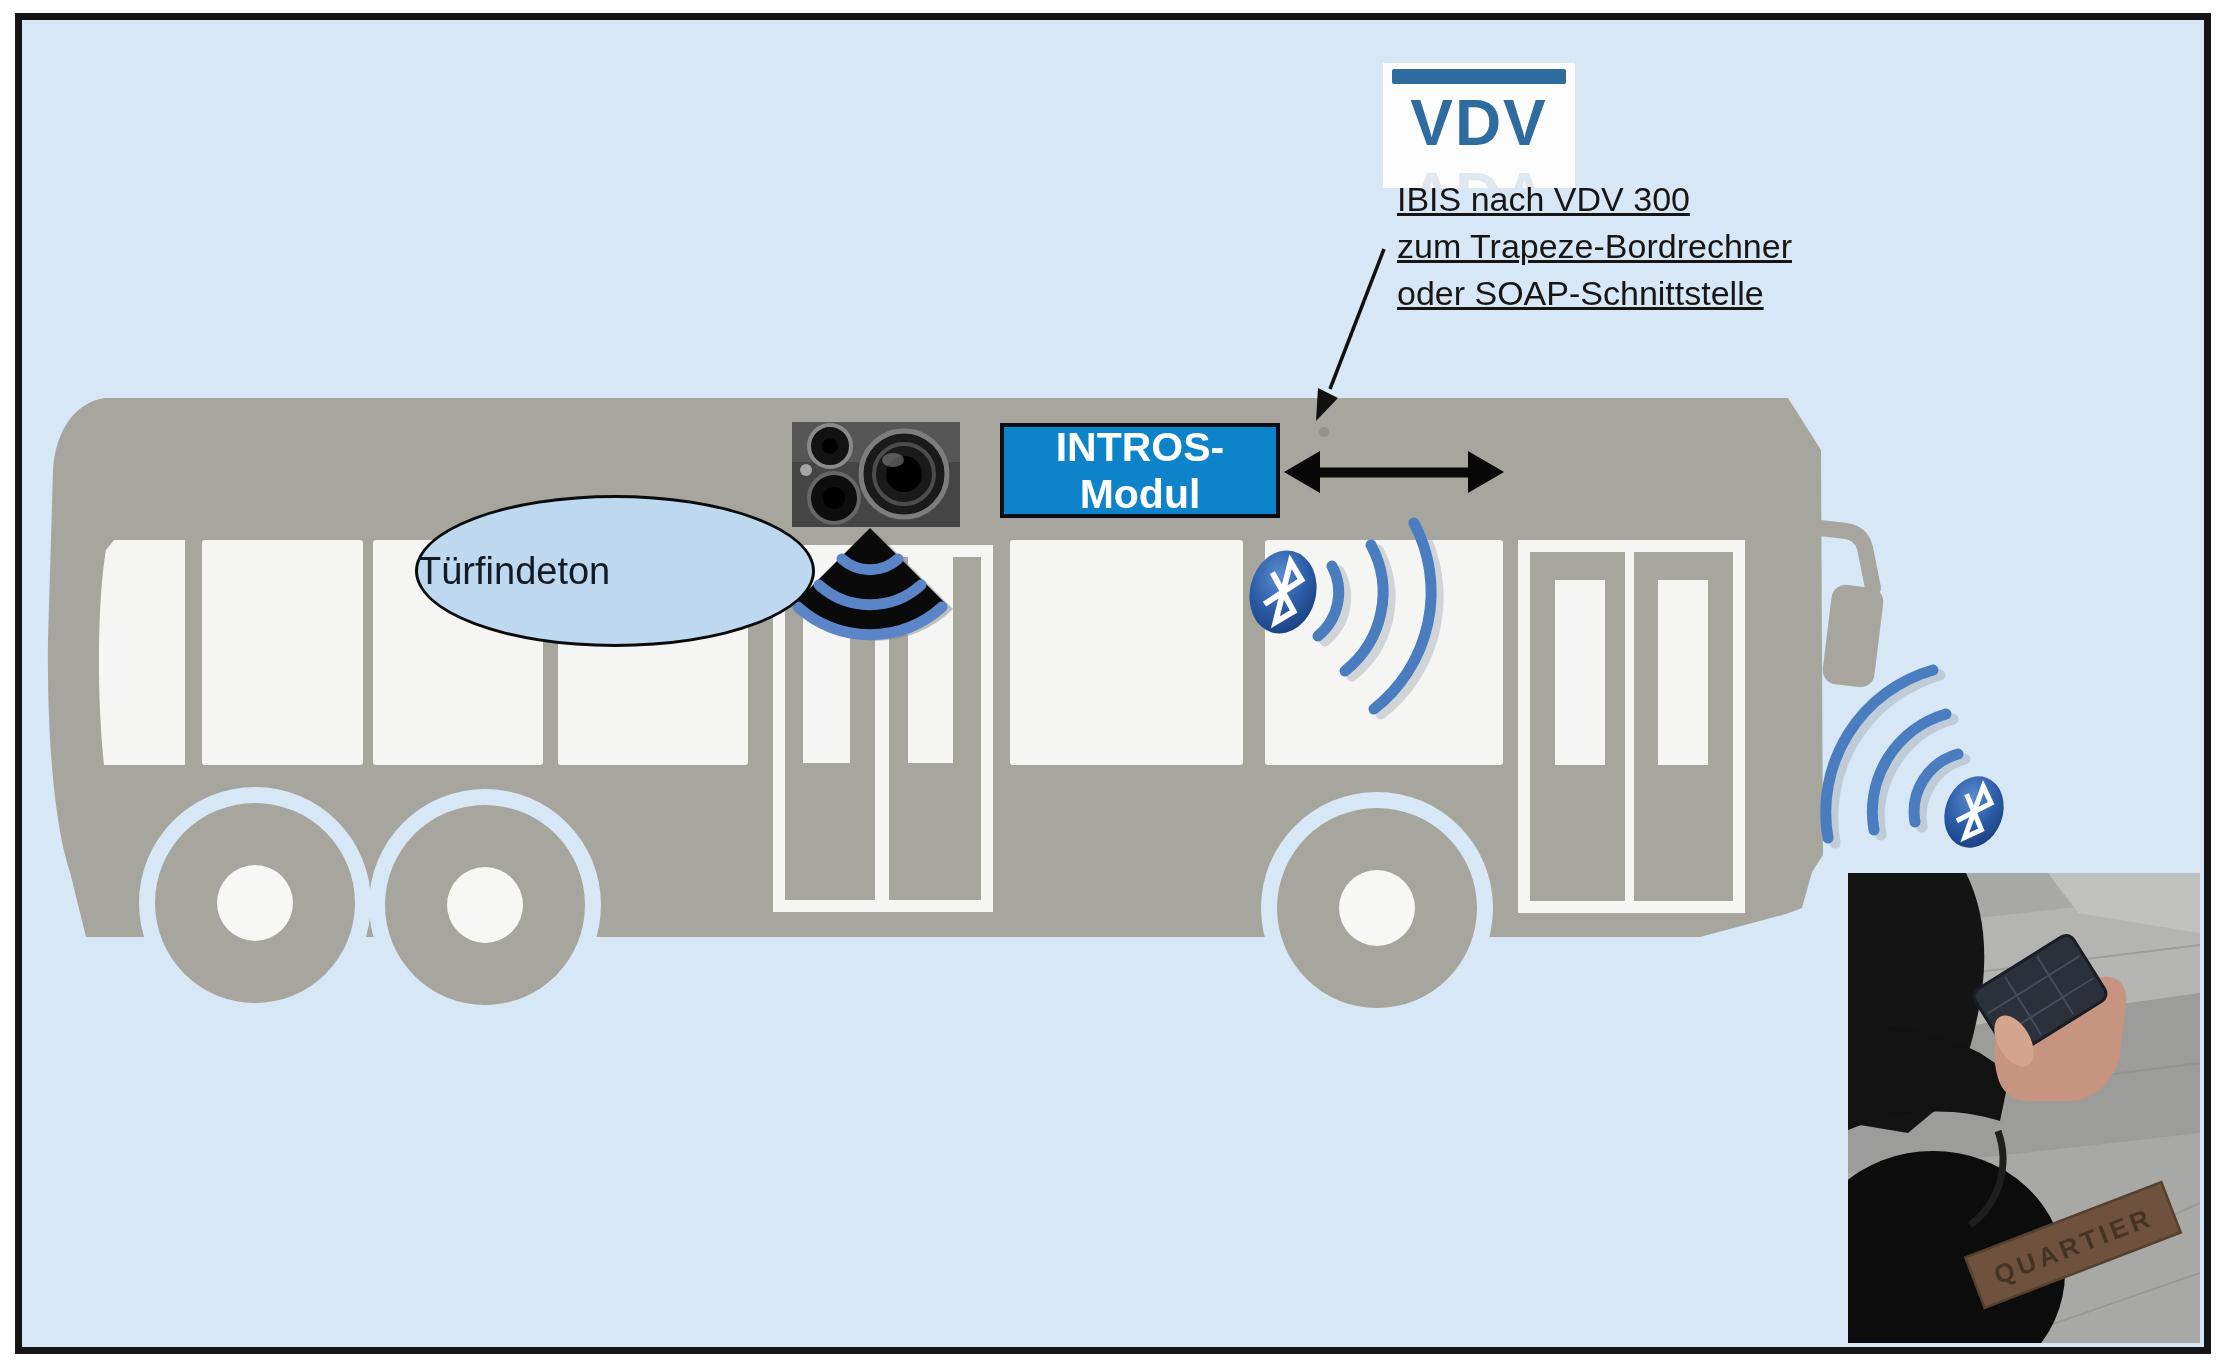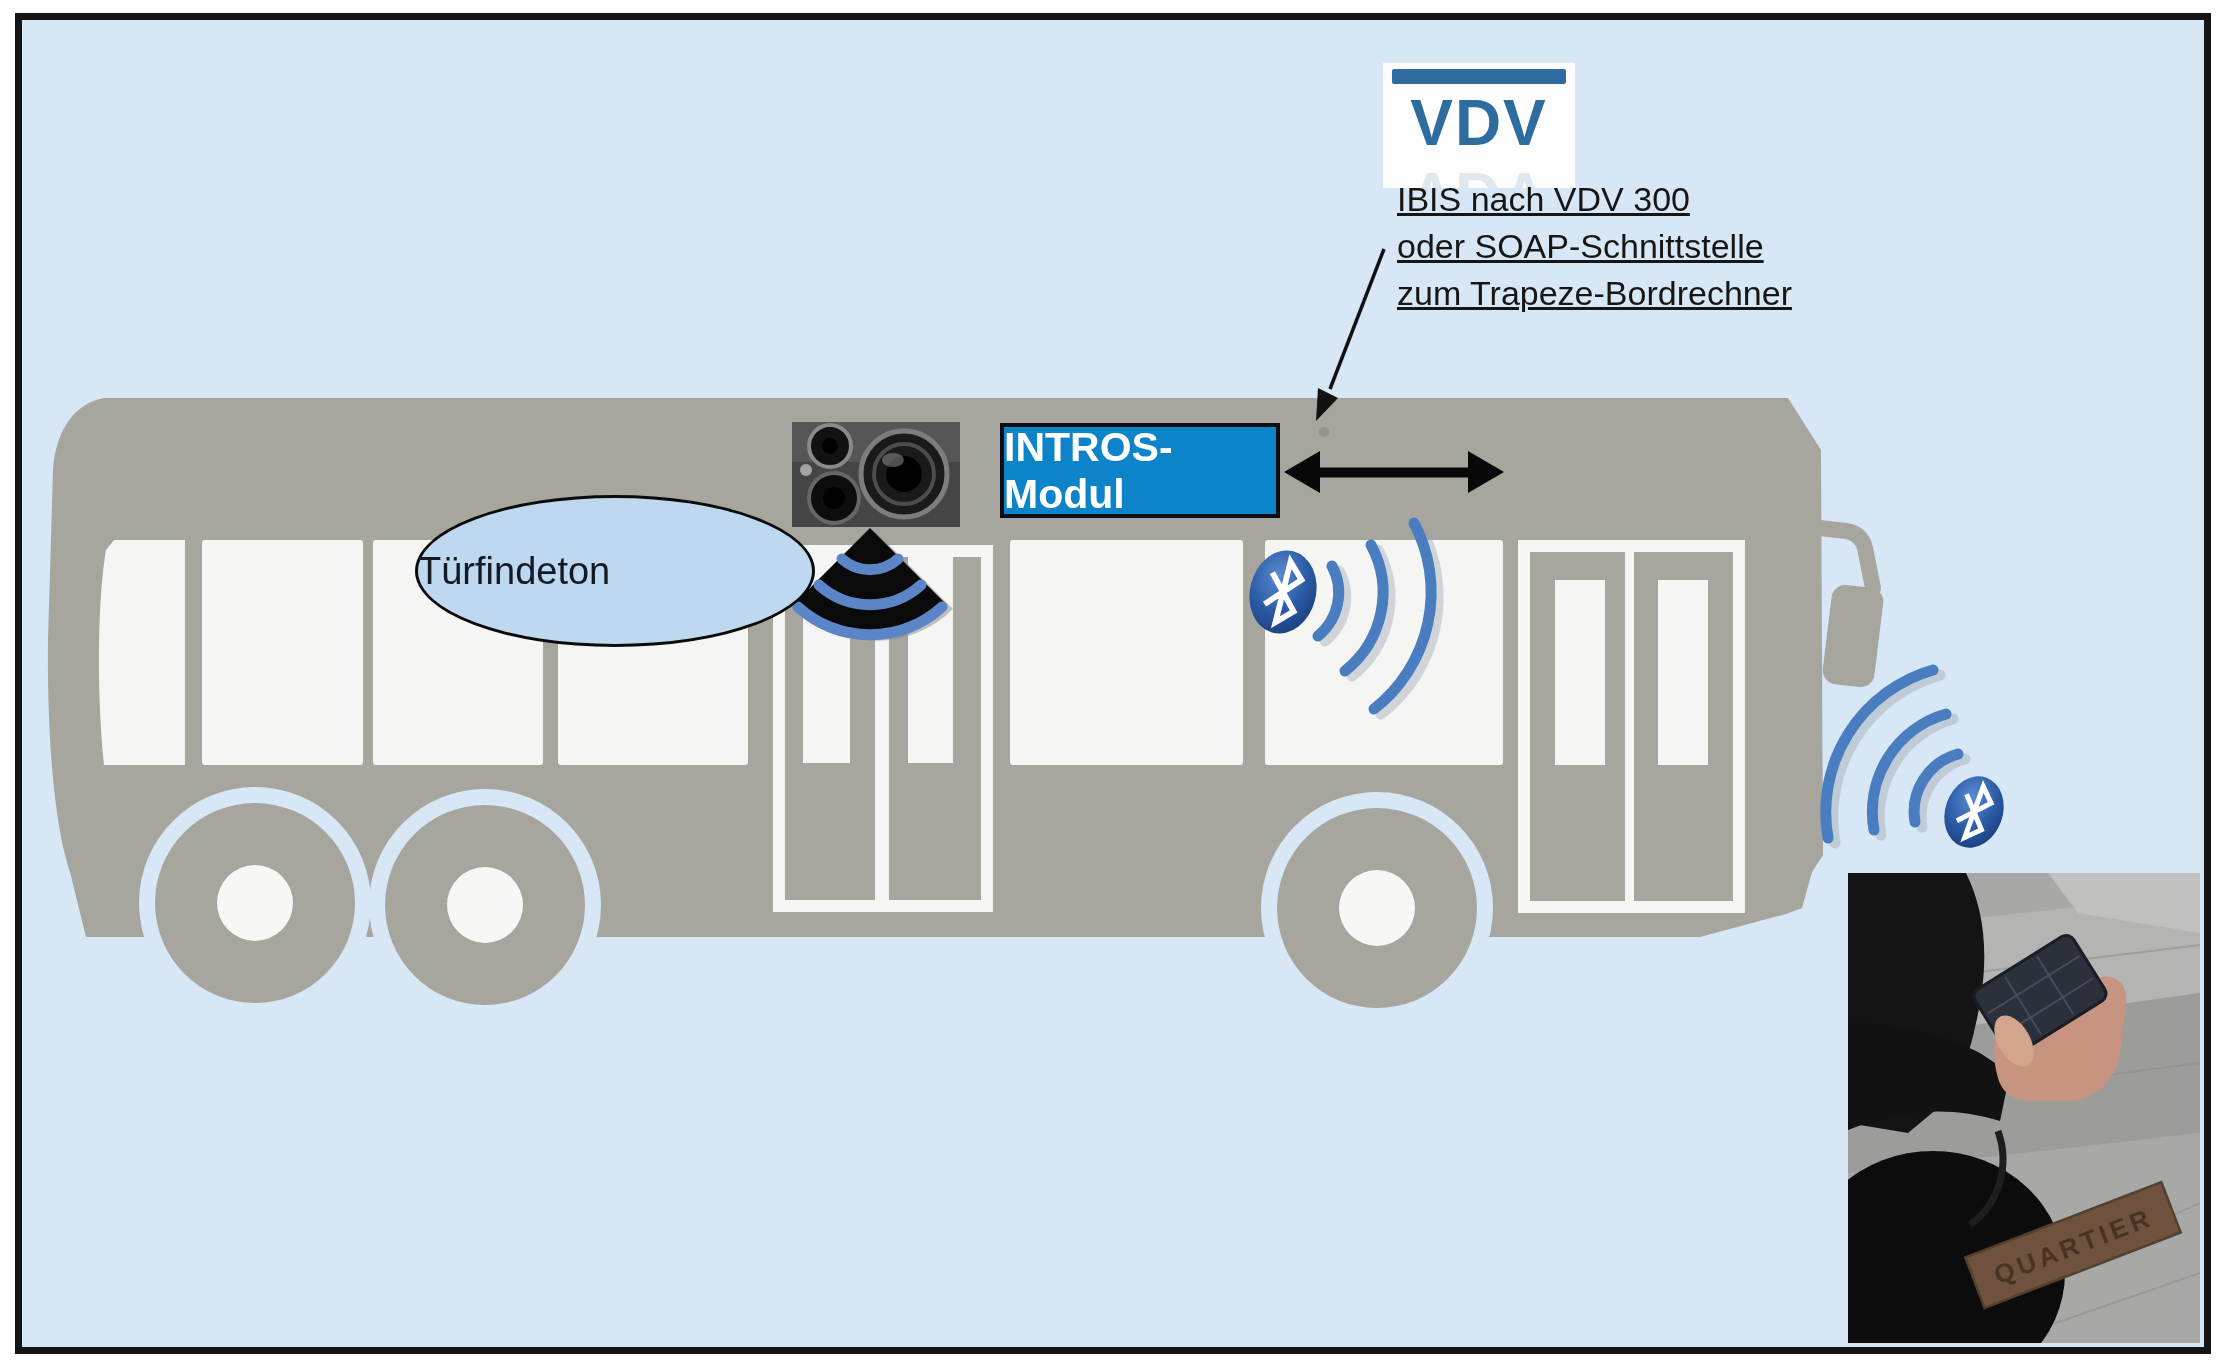--- a/index.html
+++ b/index.html
@@ -17,21 +17,21 @@
   .vdv-refl{position:absolute;left:0;right:0;top:96px;transform:scaleY(-1);opacity:.14;font-size:64px;line-height:72px;
             font-weight:800;letter-spacing:2px;color:var(--c-vdv_blue,#2e6b9e);}
 
   
   .note{left:1397px;top:176px;width:480px;font-size:34px;line-height:47px;font-weight:500;
         color:var(--c-text_dark,#161616);text-decoration:underline;}
 
   
   .modbox{display:flex;align-items:center;justify-content:center;box-sizing:border-box;color:#fff;font-weight:700;}
   .intros{left:1000px;top:423px;width:280px;height:95px;font-size:41px;
-          background:var(--c-intros_blue,#0d84c9);border:4px solid #0d0d16;}
+          background:var(--c-intros_blue,#0d84c9);border:4px solid #0d0d16;text-align:center;}
   .bord{left:1507px;top:438px;width:211px;height:79px;font-size:32px;
         background:var(--c-bordrechner_red,#e8202c);border:4px solid #0d0d0d;}
 
   
   .callout{left:415px;top:495px;width:394px;height:146px;border-radius:50%;
            background:var(--c-callout_fill,#bed8f0);border:3px solid #0b0b0b;
            display:flex;align-items:center;
            font-size:38px;font-weight:500;color:#121a26;}
 
   .photo{left:1848px;top:873px;width:352px;height:470px;overflow:hidden;}
@@ -173,22 +173,22 @@
   </svg>
 
   <div class="abs vdv-box">
     <div class="vdv-bar"></div>
     <div class="vdv-text">VDV</div>
     <div class="vdv-refl">VDV</div>
   </div>
 
   <div class="abs note">
     <div>IBIS nach VDV 300</div>
+    <div>zum Trapeze-Bordrechner</div>
     <div>oder SOAP-Schnittstelle</div>
-    <div>zum Trapeze-Bordrechner</div>
   </div>
 
   <div class="abs modbox intros">INTROS-Modul</div>
 
   <div class="abs callout">
     <span>Türfindeton</span>
   </div>
 
   <div class="abs photo">
     <svg viewBox="0 0 352 470" width="352" height="470">

